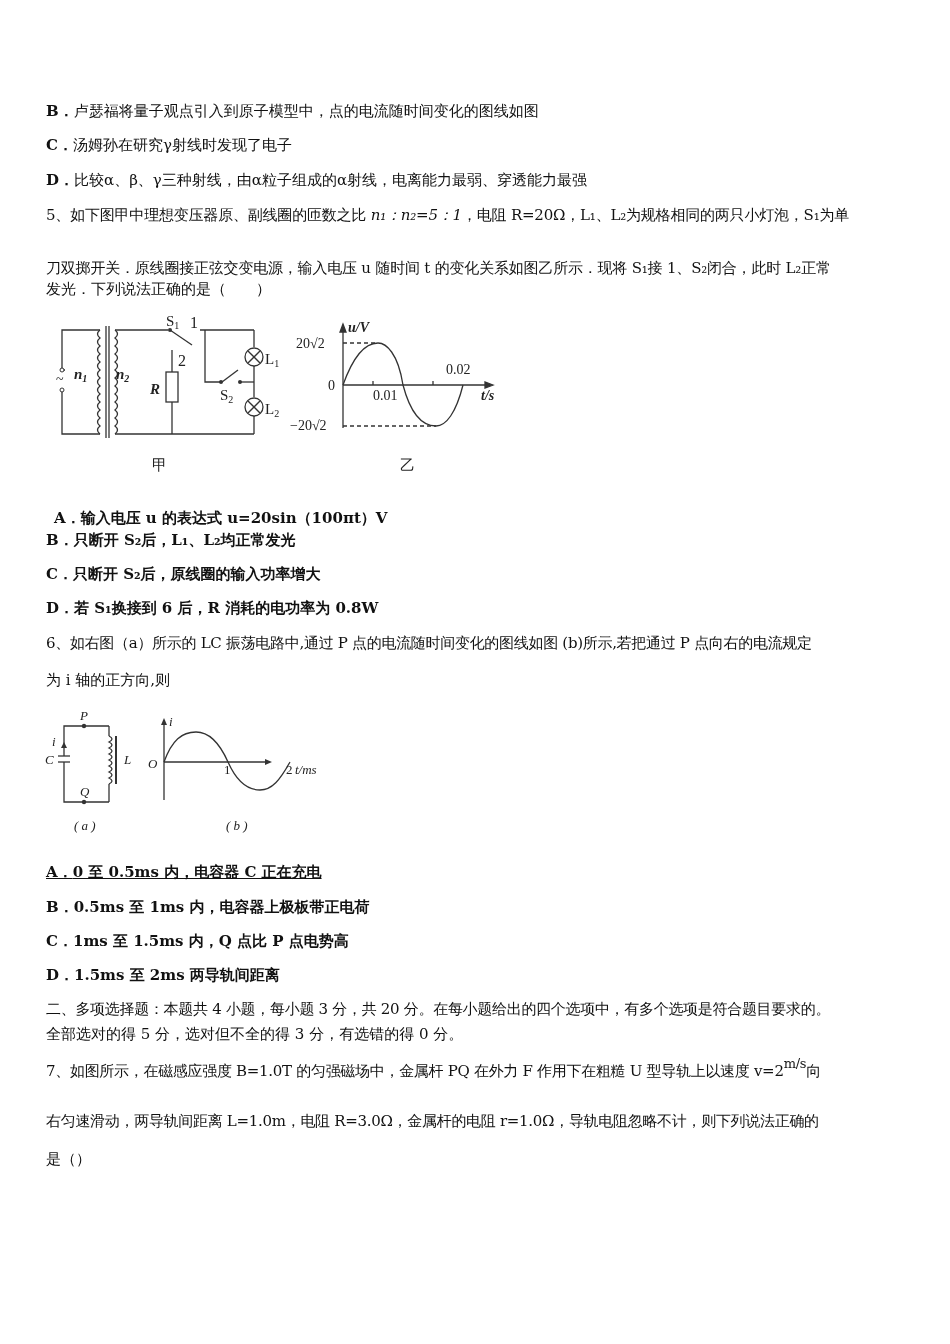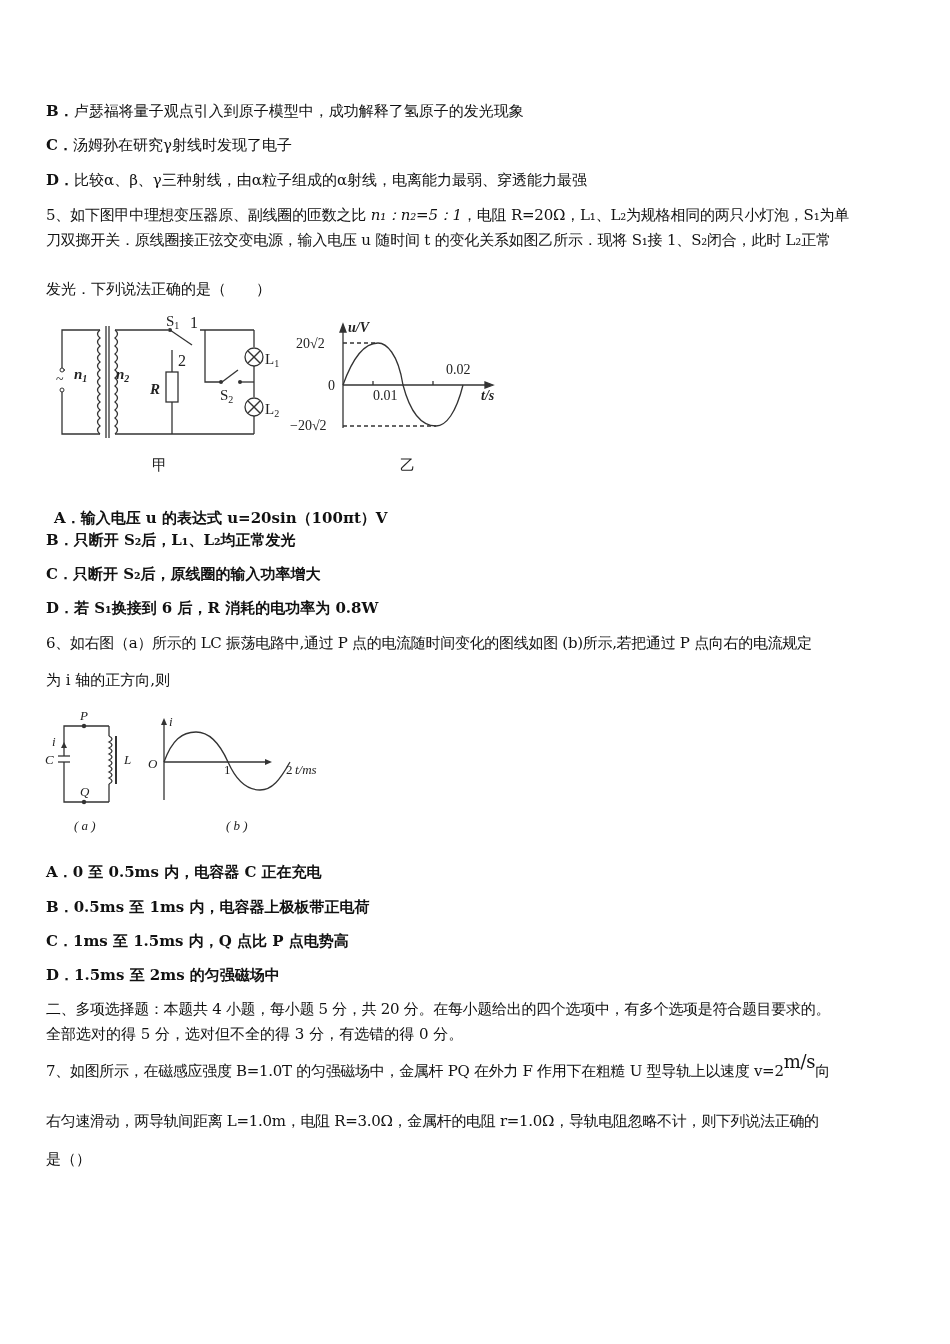--- a/index.html
+++ b/index.html
@@ -7,42 +7,42 @@
     width: 950px; height: 1344px; position: relative; overflow: hidden;
     font-family: "DejaVu Serif", "Liberation Serif", serif;
     color: #111;
   }
   .line {
     position: absolute; left: 46px; font-size: 15px; line-height: 20px;
     white-space: nowrap;
   }
   .b { font-weight: bold; }
   .i { font-style: italic; margin-top: 36px; }
-  sup { font-size: 18px; vertical-align: 8px; line-height: 0; }
+  sup { font-size: 13px; vertical-align: 8px; line-height: 0; }
   .fig { position: absolute; }
   .fig text { font-family: "Liberation Serif", "DejaVu Serif", serif; fill: #222; }
   .cap { font-family: "DejaVu Sans", sans-serif; }
 </style>
 </head>
 <body>
 
 <div class="line" style="top:101px;">
-  <span class="b">B．</span><span>卢瑟福将量子观点引入到原子模型中，成功解释了氢原子的发光现象</span>
+  <span class="b">B．</span><span>卢瑟福将量子观点引入到原子模型中，点的电流随时间变化的图线如图</span>
 </div>
 <div class="line" style="top:135px;">
   <span class="b">C．</span><span>汤姆孙在研究γ射线时发现了电子</span>
 </div>
 <div class="line" style="top:170px;">
   <span class="b">D．</span><span>比较α、β、γ三种射线，由α粒子组成的α射线，电离能力最弱、穿透能力最强</span>
 </div>
 
 <div class="line" style="top:205px; letter-spacing:-0.2px;">
   <span>5、如下图甲中理想变压器原、副线圈的匝数之比 </span><span class="i">n₁：n₂=5：1</span><span>，电阻 R=20Ω，L₁、L₂为规格相同的两只小灯泡，S₁为单</span>
 </div>
-<div class="line" style="top:230px; letter-spacing:-0.2px;">
+<div class="line" style="top:258px; letter-spacing:-0.2px;">
   <span>刀双掷开关．原线圈接正弦交变电源，输入电压 u 随时间 t 的变化关系如图乙所示．现将 S₁接 1、S₂闭合，此时 L₂正常</span>
 </div>
 <div class="line" style="top:279px;">
   <span>发光．下列说法正确的是（　　）</span>
 </div>
 
 <svg class="fig" style="left:50px; top:312px;" width="230" height="165" viewBox="0 0 230 165">
   <g stroke="#333" stroke-width="1.3" fill="none">
 
     <polyline points="15,58 12,58 12,18 50,18"></polyline>
@@ -178,35 +178,35 @@
   <polygon points="20,8 17,15 23,15" fill="#333"></polygon>
   <polygon points="128,52 121,49 121,55" fill="#333"></polygon>
   <text x="25" y="16" font-size="13" font-style="italic">i</text>
   <text x="4" y="58" font-size="13" font-style="italic">O</text>
   <text x="80" y="64" font-size="13">1</text>
   <text x="142" y="64" font-size="13">2</text>
   <text x="151" y="64" font-size="13" font-style="italic">t/ms</text>
   <text x="82" y="120" font-size="13" font-style="italic">( b )</text>
 </svg>
 
-<div class="line b" style="top:862px;">
+<div class="line b" style="top:862px;text-decoration:underline;">
   <span>A．</span><span>0 至 0.5ms 内，电容器 C 正在充电</span>
 </div>
 <div class="line b" style="top:897px;text-align:right;">
   <span>B．</span><span>0.5ms 至 1ms 内，电容器上极板带正电荷</span>
 </div>
 <div class="line b" style="top:931px;">
   <span>C．</span><span>1ms 至 1.5ms 内，Q 点比 P 点电势高</span>
 </div>
 <div class="line b" style="top:965px;">
-  <span>D．</span><span>1.5ms 至 2ms 的匀强磁场中</span>
+  <span>D．</span><span>1.5ms 至 2ms 两导轨间距离</span>
 </div>
 
 <div class="line" style="top:999px; letter-spacing:-0.3px;">
-  <span>二、多项选择题：本题共 4 小题，每小题 5 分，共 20 分。在每小题给出的四个选项中，有多个选项是符合题目要求的。</span>
+  <span>二、多项选择题：本题共 4 小题，每小题 3 分，共 20 分。在每小题给出的四个选项中，有多个选项是符合题目要求的。</span>
 </div>
 <div class="line" style="top:1024px;">
   <span>全部选对的得 5 分，选对但不全的得 3 分，有选错的得 0 分。</span>
 </div>
 
 <div class="line" style="top:1061px; letter-spacing:-0.3px;">
   <span>7、如图所示，在磁感应强度 B=1.0T 的匀强磁场中，金属杆 PQ 在外力 F 作用下在粗糙 U 型导轨上以速度 v=2</span><sup>m/s</sup><span>向</span>
 </div>
 <div class="line" style="top:1111px; letter-spacing:-0.3px;">
   <span>右匀速滑动，两导轨间距离 L=1.0m，电阻 R=3.0Ω，金属杆的电阻 r=1.0Ω，导轨电阻忽略不计，则下列说法正确的</span>

